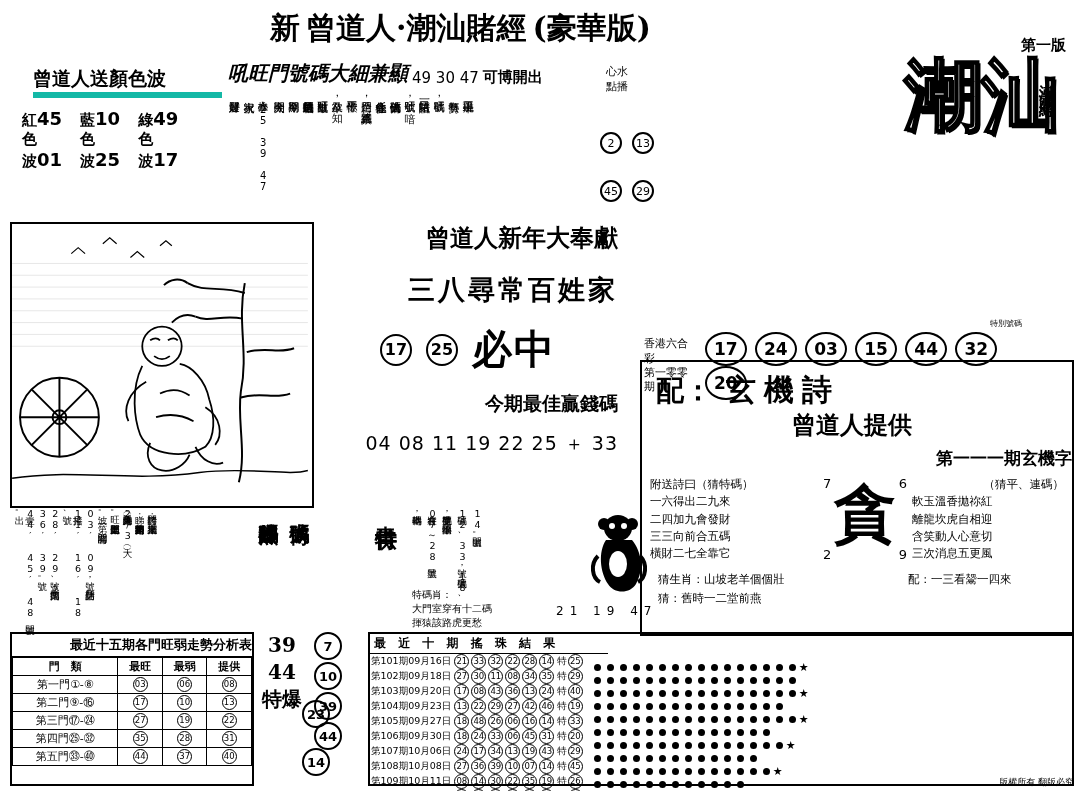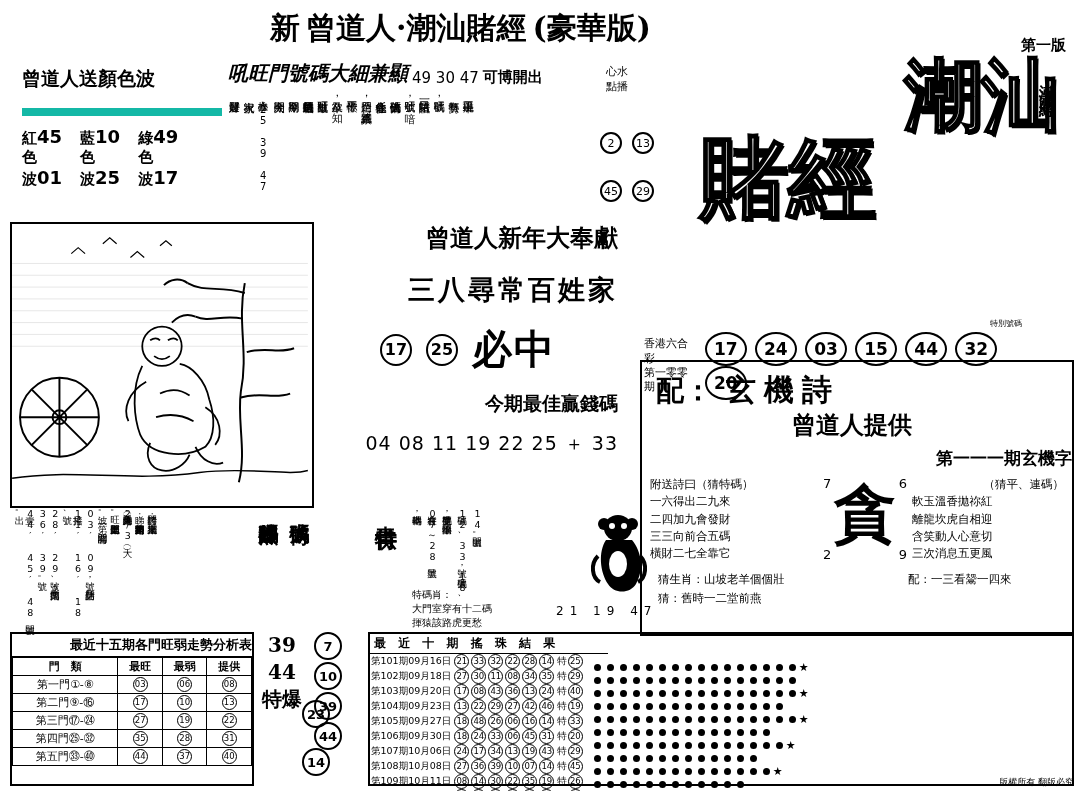--- a/index.html
+++ b/index.html
@@ -43,21 +43,21 @@
 <div class="abs" id="masthead">
   <div style="display:flex;align-items:flex-end;gap:6px;">
     <span class="m1 serif">新</span>
     <span class="m2 serif">曾道人·潮汕賭經</span>
     <span class="m2 serif">(豪華版)</span>
   </div>
 </div>
 <div class="abs" style="top:36px;right:14px;font-size:15px;font-weight:bold;">第一版</div>
 
 <div class="abs" style="top:66px;left:22px;width:200px;">
-  <div class="serif" style="font-size:19px;font-weight:bold;border-bottom:8px solid #14b8a6;padding-bottom:16px;">曾道人送顏色波</div>
+  <div class="serif" style="font-size:19px;font-weight:bold;border-bottom:6px solid #14b8a6;padding-bottom:0;margin-left:11px;">曾道人送顏色波</div>
   <div style="display:flex;gap:18px;margin-top:10px;font-size:15px;font-weight:bold;">
     <div>
       <div><span>紅</span><span style="font-size:18px;">45</span></div>
       <div>色</div>
       <div><span>波</span><span style="font-size:18px;">01</span></div>
     </div>
     <div>
       <div><span>藍</span><span style="font-size:18px;">10</span></div>
       <div>色</div>
       <div><span>波</span><span style="font-size:18px;">25</span></div>
@@ -116,21 +116,20 @@
     <span class="circ" style="width:28px;height:28px;font-size:16px;font-weight:bold;">17</span>
     <span class="circ" style="width:28px;height:28px;font-size:16px;font-weight:bold;">25</span>
     <span class="serif" style="font-size:40px;font-weight:bold;letter-spacing:2px;">必中</span>
   </div>
   <div class="serif ctr" style="font-size:19px;font-weight:bold;margin-top:14px;">今期最佳贏錢碼</div>
   <div class="ctr" style="font-size:19px;margin-top:14px;letter-spacing:1px;">04  08  11  19  22  25 ＋ 33</div>
 </div>
 
 <div class="abs" id="logo">
   <div class="logoword" style="margin-left:24px;text-align:right;">潮汕</div>
-  <div class="logoword" style="margin-left:60px;margin-top:4px;font-size:88px;">賭經</div>
   <div class="vert" style="position:absolute;right:0;top:12px;font-size:17px;font-weight:bold;letter-spacing:6px;">潮汕賭經</div>
 </div>
 
 <div class="abs" style="top:332px;left:644px;width:420px;display:flex;align-items:center;">
   <div style="font-size:11px;line-height:1.3;margin-right:6px;">
     <div>香港六合彩</div>
     <div>第一零零期</div>
   </div>
   <div style="position:relative;">
     <div style="position:absolute;right:42px;top:-14px;font-size:8px;">特別號碼</div>

